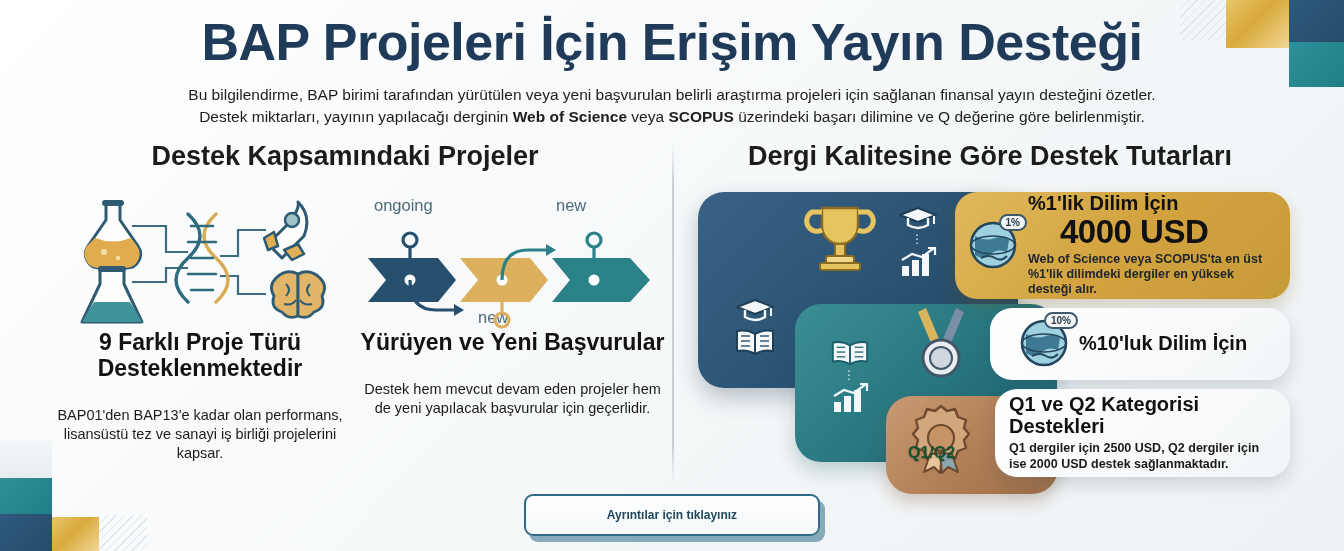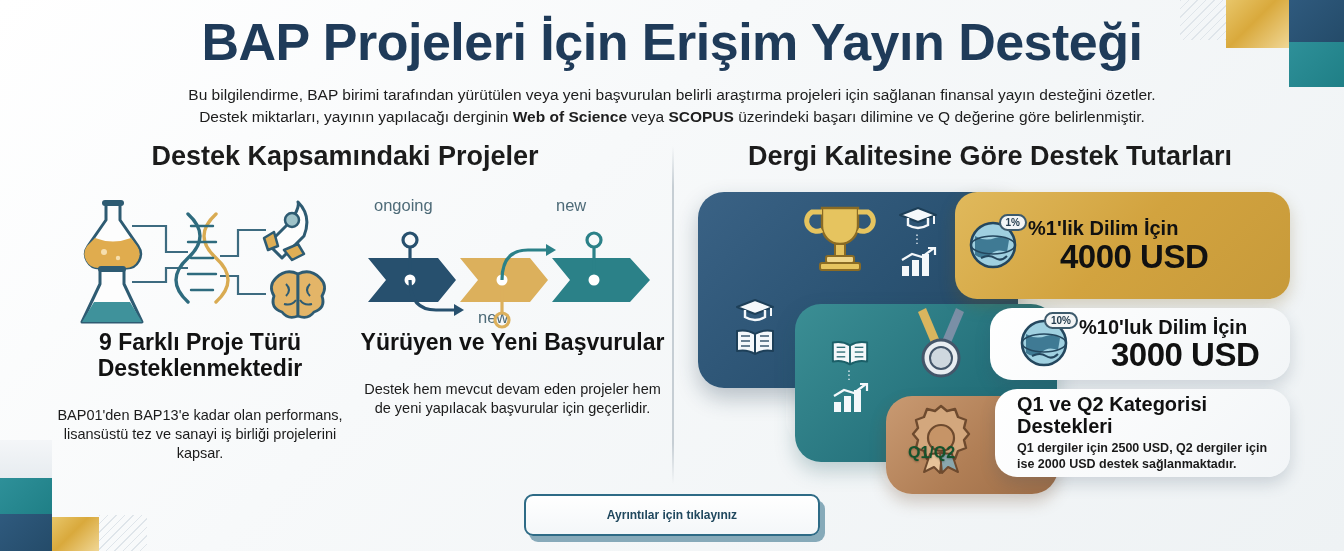--- a/index.html
+++ b/index.html
@@ -131,21 +131,21 @@
   #card-white {
     left: 990px; top: 308px; width: 300px; height: 72px;
     background: linear-gradient(135deg,#ffffff 0%,#f2f5f7 100%);
     box-shadow: 0 7px 16px rgba(60,80,100,.20);
     padding: 0 14px 0 28px;
   }
   #card-q {
     left: 995px; top: 389px; width: 295px; height: 88px;
     background: linear-gradient(135deg,#ffffff 0%,#f2f5f7 100%);
     box-shadow: 0 7px 16px rgba(60,80,100,.20);
-    padding: 0 12px 0 22px;
+    padding: 0 12px 0 14px;
   }
 
   .card-title { font-size: 20px; font-weight: bold; color: #111; line-height: 1.08; }
   .card-amount { font-size: 33px; font-weight: bold; color: #111; line-height: 1.0; letter-spacing: -0.5px; margin-left: 32px; }
   .card-desc { font-size: 12.5px; font-weight: bold; line-height: 1.22; color: #1a1a1a; margin-top: 4px; }
   #card-gold .card-desc { color: #20262b; }
 
   .globe-wrap { position: relative; flex: 0 0 auto; margin-right: 9px; }
   .globe-badge {
     position: absolute; top: -4px; right: -8px;
@@ -384,36 +384,36 @@
       <circle cx="26" cy="27" r="22" fill="#9fd0e0" stroke="#24475e" stroke-width="2.6"></circle>
       <path d="M8 18 q10 6 20 2 q8 -3 14 2 l-2 12 q-10 -4 -16 2 q-8 7 -16 1 z" fill="#3f7a94"></path>
       <path d="M14 40 q8 -4 14 0 q6 4 12 -2" fill="none" stroke="#24475e" stroke-width="2"></path>
       <ellipse cx="26" cy="27" rx="22" ry="9" fill="none" stroke="#24475e" stroke-width="1.6"></ellipse>
     </svg>
     <div class="globe-badge">1%</div>
   </div>
   <div>
     <div class="card-title">%1'lik Dilim İçin</div>
     <div class="card-amount">4000 USD</div>
+    <div class="card-desc">Web of Science veya SCOPUS'ta en üst %1'lik dilimdeki dergiler en yüksek desteği alır.</div>
   </div>
 </div>
 
 <div class="card" id="card-white">
   <div class="globe-wrap">
     <svg width="52" height="52" viewBox="0 0 52 52">
       <circle cx="26" cy="27" r="22" fill="#9fd0e0" stroke="#24475e" stroke-width="2.6"></circle>
       <path d="M8 18 q10 6 20 2 q8 -3 14 2 l-2 12 q-10 -4 -16 2 q-8 7 -16 1 z" fill="#3f7a94"></path>
       <path d="M14 40 q8 -4 14 0 q6 4 12 -2" fill="none" stroke="#24475e" stroke-width="2"></path>
       <ellipse cx="26" cy="27" rx="22" ry="9" fill="none" stroke="#24475e" stroke-width="1.6"></ellipse>
     </svg>
     <div class="globe-badge">10%</div>
   </div>
   <div>
     <div class="card-title">%10'luk Dilim İçin</div>
-    <div class="card-amount">3000 USD</div>
   </div>
 </div>
 
 <div class="card" id="card-q">
   <div>
     <div class="card-title">Q1 ve Q2 Kategorisi Destekleri</div>
     <div class="card-desc">Q1 dergiler için 2500 USD, Q2 dergiler için ise 2000 USD destek sağlanmaktadır.</div>
   </div>
 </div>
 

